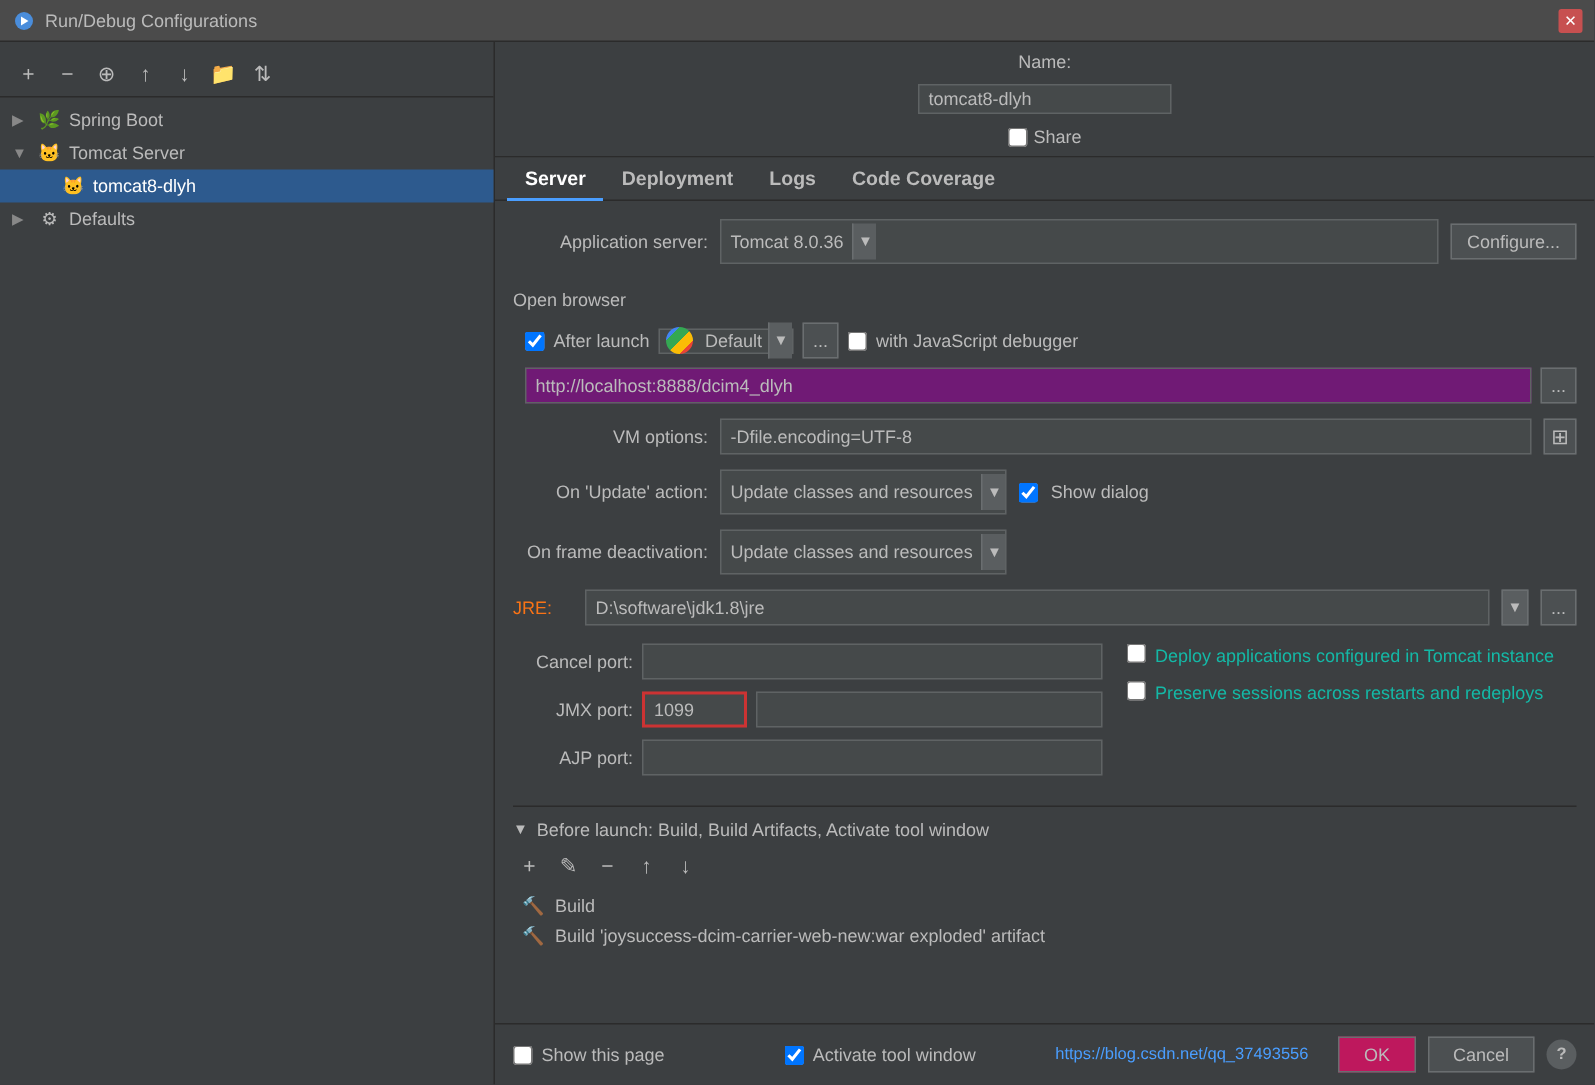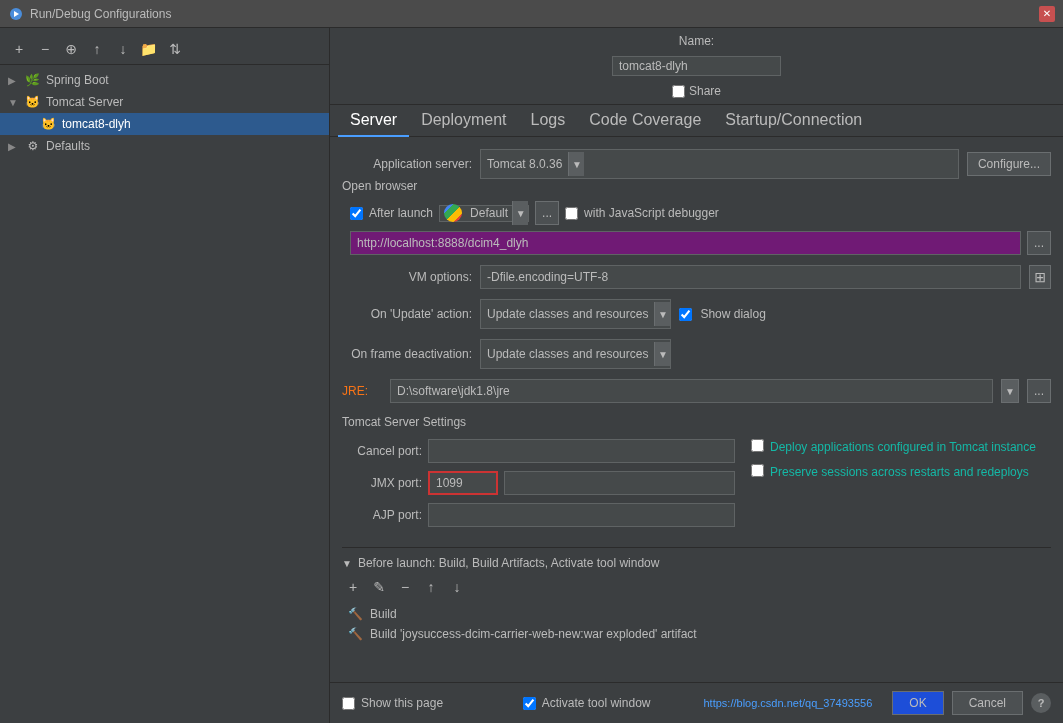--- a/index.html
+++ b/index.html
@@ -106,39 +106,40 @@
 
     
     .tabs {
       display: flex;
       background: #3c3f41;
       border-bottom: 1px solid #2b2b2b;
       padding: 0 8px;
     }
     .tab {
       padding: 6px 12px;
-      font-size: 16px;
+      font-size: 13px;
       color: #bbbbbb;
       cursor: pointer;
       border-bottom: 2px solid transparent;
       margin-bottom: -1px;
+      font-weight: bold;
     }
     .tab.active { color: #ffffff; border-bottom: 2px solid #4a9eff; }
 
     
     .content {
       flex: 1;
       padding: 12px;
       overflow-y: auto;
     }
 
     .form-row {
       display: flex;
       align-items: center;
-      margin-bottom: 0;
+      margin-bottom: 17px;
       gap: 8px;
     }
     .form-label {
       color: #bbbbbb;
       font-size: 12px;
       min-width: 130px;
       text-align: right;
     }
     .configure-btn {
       background: #4c5052;
@@ -394,21 +395,21 @@
     }
     .bottom-checkbox-row {
       display: flex;
       align-items: center;
       gap: 6px;
       flex: 1;
     }
     .bottom-label { font-size: 12px; color: #bbbbbb; }
     .bottom-url { font-size: 11px; color: #4a9eff; margin-left: auto; margin-right: 12px; }
     .ok-btn {
-      background: #1d4ed8;
+      background: #be185d;
       border: 1px solid #6a6e70;
       color: #bbbbbb;
       padding: 4px 16px;
       font-size: 12px;
       cursor: pointer;
     }
     .cancel-btn {
       background: #4c5052;
       border: 1px solid #6a6e70;
       color: #bbbbbb;
@@ -488,21 +489,20 @@
         <input type="checkbox" style="">
         <span>Share</span>
       </div>
     </div>
 
     <div class="tabs">
       <div class="tab active">Server</div>
       <div class="tab">Deployment</div>
       <div class="tab">Logs</div>
       <div class="tab">Code Coverage</div>
-      <div class="tab">Startup/Connection</div>
     </div>
 
     <div class="content">
 
       <div class="form-row">
         <span class="form-label">Application server:</span>
         <div class="dropdown-select" style="flex:1;">
           <span class="dropdown-select-text">Tomcat 8.0.36</span>
           <div class="dropdown-arrow">▼</div>
         </div>
@@ -553,21 +553,20 @@
         </div>
       </div>
 
       <div class="jre-row">
         <span class="jre-label">JRE:</span>
         <input class="jre-input" type="text" value="D:\software\jdk1.8\jre" style="">
         <div class="dropdown-arrow" style="background:#5a5e60;border:1px solid #6a6e70;width:18px;height:24px;display:flex;align-items:center;justify-content:center;">▼</div>
         <button class="dots-btn">...</button>
       </div>
 
-      <div class="section-title">Tomcat Server Settings</div>
 
       <div class="server-settings">
         <div class="port-section">
 
 
           <div class="port-row">
             <span class="port-label">Cancel port:</span>
             <div class="port-remainder" style="flex:1;background:#45494a;border:1px solid #5f6364;height:24px;"></div>
           </div>
 

